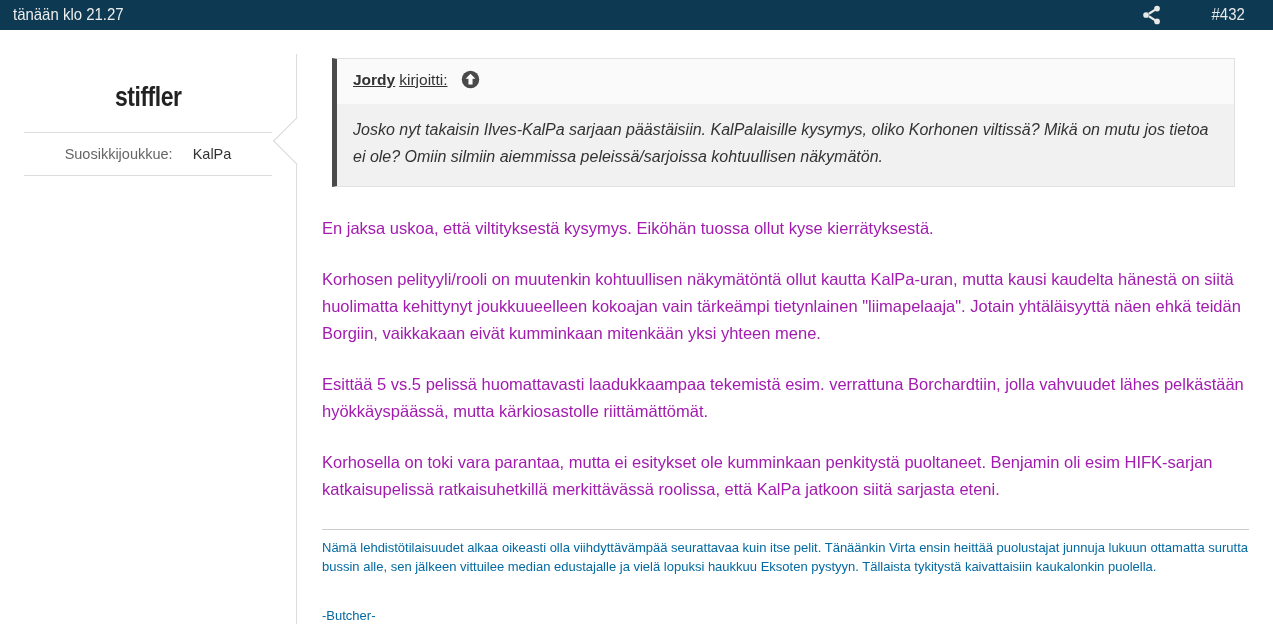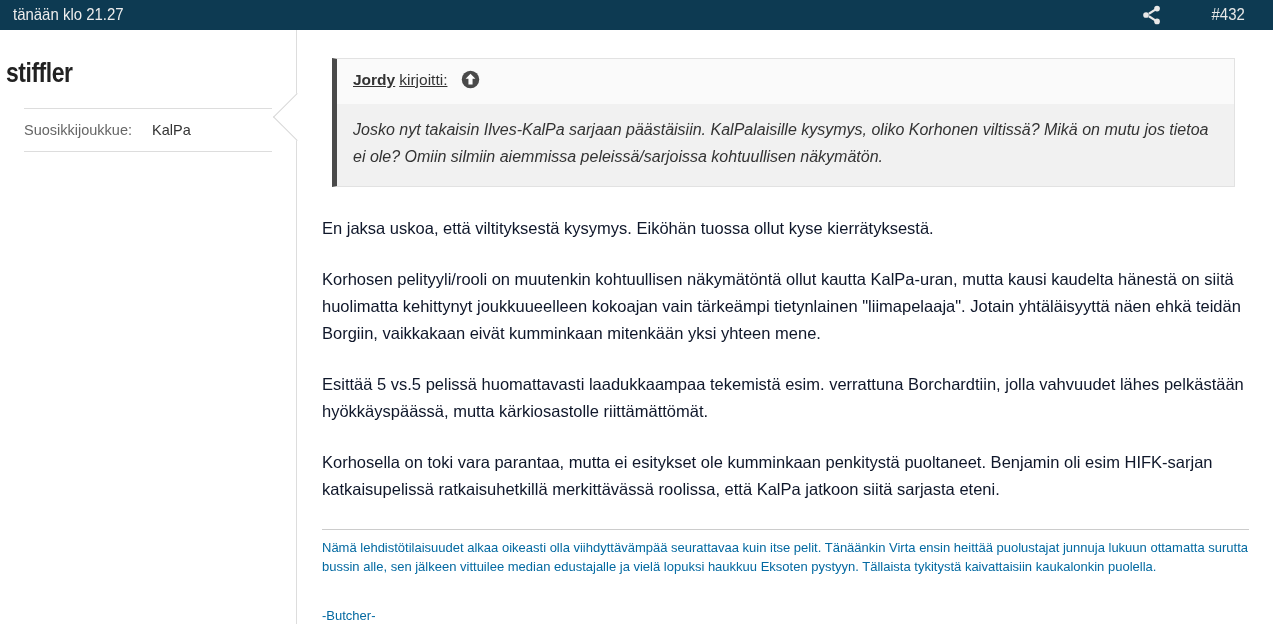--- a/index.html
+++ b/index.html
@@ -23,21 +23,21 @@
   .share-btn { width: 22px; height: 22px; margin-right: 44px; cursor: pointer; display: flex; align-items: center; }
   .post-num {
     font-size: 17px; color: #e8e8e8; text-decoration: none; cursor: pointer;
     transform: scaleX(0.88); transform-origin: right center; margin-right: 12px; white-space: nowrap;
   }
 
   
   .content { display: flex; height: 594px; }
   .sidebar {
     width: 297px; flex: 0 0 297px; border-right: 1px solid #dddddd;
-    position: relative; text-align: left; background: #ffffff;
+    position: relative; text-align: center; background: #ffffff; margin-top: 24px;
   }
   .username {
     display: inline-block; margin-top: 28px; font-size: 27px; font-weight: bold;
     color: #222222; letter-spacing: -0.5px; transform: scaleX(0.85);
     text-decoration: none; cursor: pointer;
   }
   .fav-row {
     margin: 19px 24px 0 24px; padding: 13px 0;
     border-top: 1px solid #dddddd; border-bottom: 1px solid #dddddd;
     font-size: 14.5px; color: #666666;
@@ -59,21 +59,21 @@
   .quote-head { background: #fafafa; padding: 11px 16px; }
   .quote-link { color: #333333; text-decoration: underline; font-size: 15.5px; cursor: pointer; }
   .quote-author { font-weight: bold; }
   .quote-wrote { margin-left: 4px; }
   .up-icon { margin-left: 9px; vertical-align: -4px; cursor: pointer; display: inline-block; }
   .quote-body {
     background: #f1f1f1; padding: 12px 16px 16px 16px;
     font-style: italic; font-size: 16px; line-height: 27px; color: #333333;
   }
 
-  .post-par { font-size: 16.5px; line-height: 27px; color: #0f172a; margin: 0 0 24px 0; }
+  .post-par { font-size: 16.5px; line-height: 27px; color: #a21caf; margin: 0 0 24px 0; }
 
   .signature {
     border-top: 1px solid #cccccc; padding-top: 8px; margin-top: 26px;
     font-size: 13px; line-height: 19px; color: #0369a1;
   }
   .sig-name { margin-top: 30px; }
 </style>
 </head>
 <body>
 

